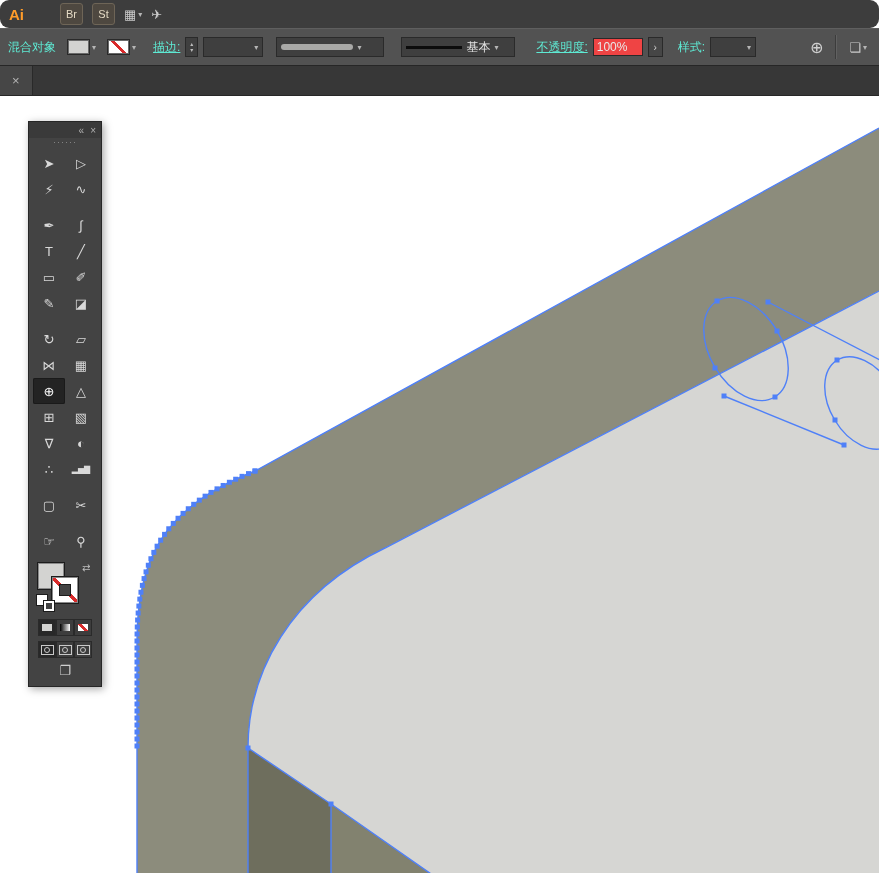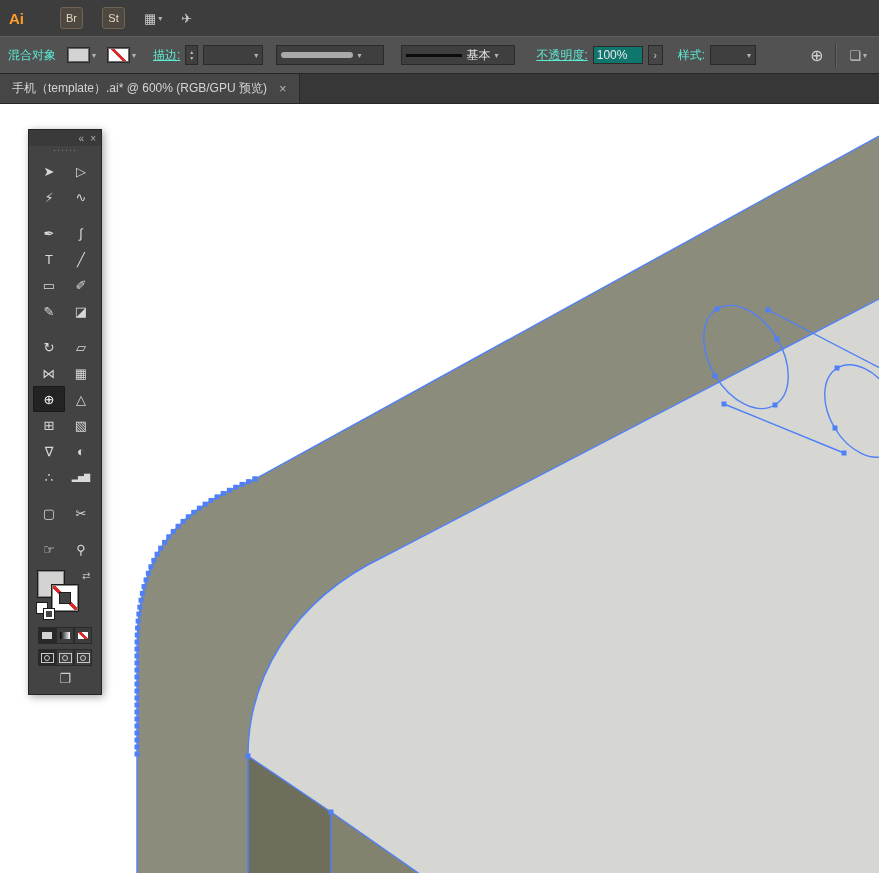--- a/index.html
+++ b/index.html
@@ -1,25 +1,25 @@
 <!DOCTYPE html>
 <html><head>
 <meta charset="utf-8">
 <style>
   html,body{margin:0;padding:0;}
   body{width:879px;height:873px;overflow:hidden;position:relative;
        font-family:"Liberation Sans","DejaVu Sans",sans-serif;background:#fff;}
 
   
-  .menubar{height:36px;background:#3d3d3d;display:flex;align-items:center;
-           color:#d6d6d6;font-size:12px;}
+  .menubar{height:28px;background:#3d3d3d;display:flex;align-items:center;
+           color:#d6d6d6;font-size:12px;border-radius:9px;}
   .logo{color:#ff9c2a;font-weight:bold;font-size:15px;padding:0 10px 0 9px;}
   #menu-items{display:flex;height:28px;}
   .menu-item{padding:0 10px;line-height:28px;cursor:default;white-space:nowrap;}
-  .menubar-right{display:flex;align-items:center;gap:19px;margin-left:26px;text-align:center;}
+  .menubar-right{display:flex;align-items:center;gap:9px;margin-left:26px;text-align:center;}
   .badge{width:21px;height:20px;background:#4e4840;border:1px solid #6e6557;border-radius:3px;
          color:#e3d9c3;font-size:11px;display:flex;align-items:center;justify-content:center;}
   .mb-icon{color:#c9c9c9;font-size:13px;display:flex;align-items:center;gap:2px;}
   .dd{font-size:8px;color:#b5b5b5;}
 
   
   .controlbar{height:36px;background:#525252;border-top:1px solid #5f5f5f;
               border-bottom:1px solid #262626;display:flex;align-items:center;
               font-size:12px;color:#dcdcdc;padding:0 8px;gap:5px;}
   .cb-label{color:#5eead4;white-space:nowrap;}
@@ -27,21 +27,21 @@
   .swatch-ctrl{display:flex;align-items:center;gap:2px;margin-left:6px;}
   .swatch{width:21px;height:14px;border:1px solid #2a2a2a;box-shadow:0 0 0 1px #6a6a6a inset;}
   .swatch.fill{background:#d3d3d1;}
   .swatch.none{background:linear-gradient(45deg,#fff 44%,#d92b2b 44%,#d92b2b 56%,#fff 56%);}
   .spinner{width:11px;height:18px;background:#3f3f3f;border:1px solid #2a2a2a;display:flex;
            flex-direction:column;align-items:center;justify-content:center;color:#bdbdbd;font-size:6px;line-height:6px;}
   .combo{height:18px;background:#3f3f3f;border:1px solid #2a2a2a;display:flex;align-items:center;
          padding:0 4px;gap:4px;color:#e2e2e2;}
   .combo .bar{width:72px;height:6px;background:#a9a9a7;border-radius:3px;}
   .combo .bline{width:56px;height:3px;background:#0c0c0c;}
-  .ti{height:16px;width:42px;background:#0f766e;border:1px solid #2a2a2a;color:#e8e8e8;
+  .ti{height:16px;width:42px;background:#ef4444;border:1px solid #2a2a2a;color:#e8e8e8;
       font-size:12px;padding:0 3px;font-family:inherit;}
   .chev{width:13px;height:18px;background:#464646;border:1px solid #2a2a2a;color:#cfcfcf;
         display:flex;align-items:center;justify-content:center;font-size:10px;}
   .globe{font-size:16px;color:#cfcfcf;}
   .vsep{width:1px;height:24px;background:#3c3c3c;border-right:1px solid #616161;margin:0 4px;}
   .cb-right{margin-left:auto;display:flex;align-items:center;gap:8px;padding-right:4px;}
 
   
   .tabbar{height:29px;background:#373737;display:flex;border-bottom:1px solid #272727;}
   .doc-tab{height:29px;background:#464646;display:flex;align-items:center;gap:12px;
@@ -161,21 +161,20 @@
     <span class="vsep"></span>
     <span class="mb-icon">
       <span>❏</span>
       <span class="dd">▾</span>
     </span>
   </div>
 </div>
 
 <div class="tabbar">
   <div class="doc-tab">
-    <span>手机（template）.ai* @ 600% (RGB/GPU 预览)</span>
     <span class="tab-close">×</span>
   </div>
 </div>
 
 <div class="canvas">
   <svg id="art" width="879" height="780" viewBox="0 0 879 780">
       <rect x="0" y="0" width="879" height="780" fill="#ffffff"></rect>
       <path d="M137 780 L137 545 C137 467 160 412 255 375 L879 32 L879 195 L385 452 C290 497 248 577 248 652 L248 780 Z" fill="#8c8c7c"></path>
       <path d="M879 195 L385 452 C290 497 248 577 248 652 L248 780 L879 780 Z" fill="#d6d6d3"></path>
       <path d="M331 708 L434 780 L331 780 Z" fill="#82826f"></path>

